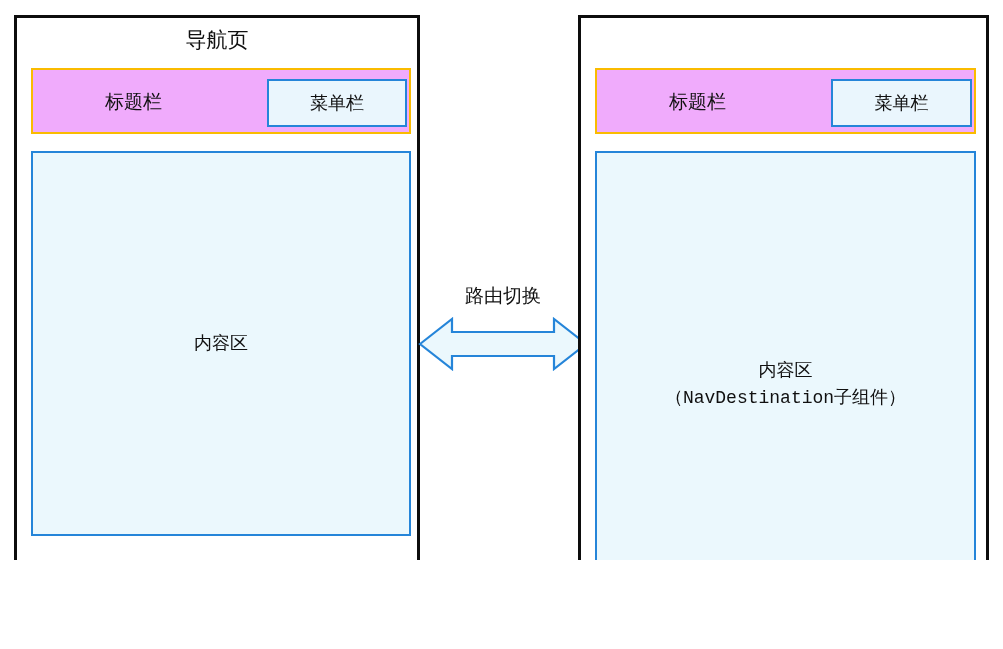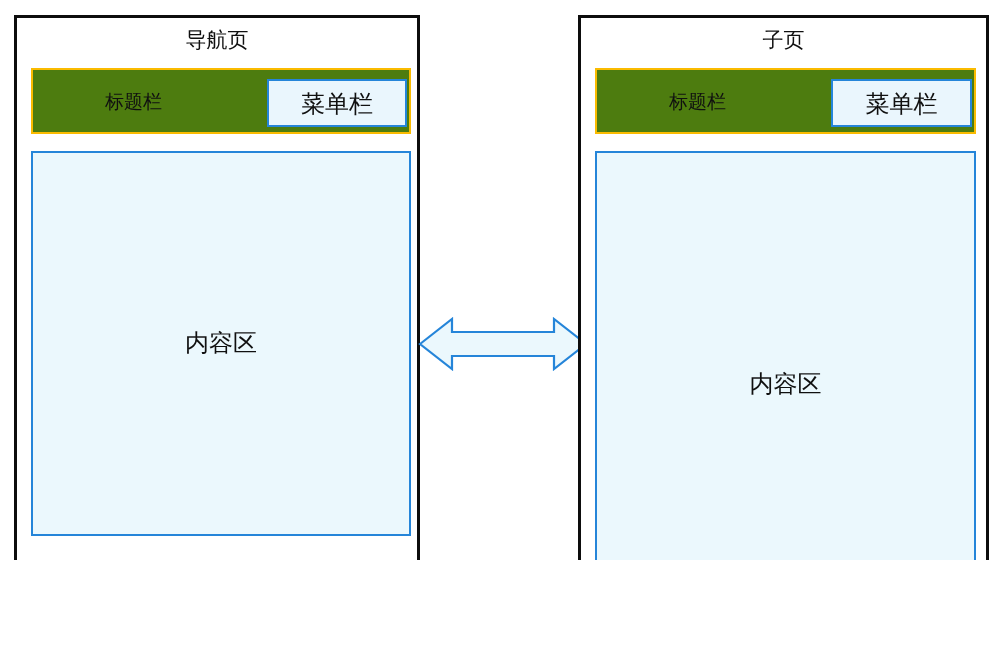--- a/index.html
+++ b/index.html
@@ -41,40 +41,40 @@
     white-space: nowrap;
   }
 
   
   .box {
     position: absolute;
     box-sizing: border-box;
   }
   .box-amber {
     border: 2px solid #fabb00;
-    background: #4d7c0f;
+    background: #f0abfc;
   }
   .box-blue {
     border: 2px solid #2585d9;
     background: #ebf8fd;
     font-family: Liberation Mono, monospace;
   }
   .box-menu {
     border: 2px solid #2585d9;
     background: #eaf6fd;
   }
 
   .box-label {
     position: absolute;
     left: 0;
     right: 0;
     top: 50%;
     transform: translateY(-50%);
     text-align: center;
-    font-size: 24px;
+    font-size: 18px;
     line-height: 27px;
     color: #101010;
     white-space: nowrap;
   }
   .box-label.multiline {
     white-space: normal;
   }
   .box-label .line {
     display: block;
   }
@@ -147,37 +147,38 @@
 
     <div class="box box-blue" id="nav-content">
       <div class="box-label multiline">
         <span class="line">内容区</span>
       </div>
     </div>
 
   </div>
 
   <div id="route-switch">
+    <div class="route-label">路由切换</div>
     <svg width="170" height="56" viewBox="0 0 170 56">
       <polygon points="2,28 34,3 34,16 136,16 136,3 168,28 136,53 136,40 34,40 34,53" fill="#ebf8fd" stroke="#2585d9" stroke-width="2.2" stroke-linejoin="miter"></polygon>
     </svg>
   </div>
 
   <div class="page-frame" id="page-child">
 
-    <div class="page-title">子页</div>
 
     <div class="box box-amber" id="child-titlebar">
       <div class="titlebar-label">标题栏</div>
 
       <div class="box box-menu" id="child-menubar">
         <div class="box-label">菜单栏</div>
       </div>
     </div>
 
     <div class="box box-blue" id="child-content">
       <div class="box-label multiline">
         <span class="line">内容区</span>
+        <span class="line">（NavDestination子组件）</span>
       </div>
     </div>
   </div>
 
 </div>
 
 </body></html>

